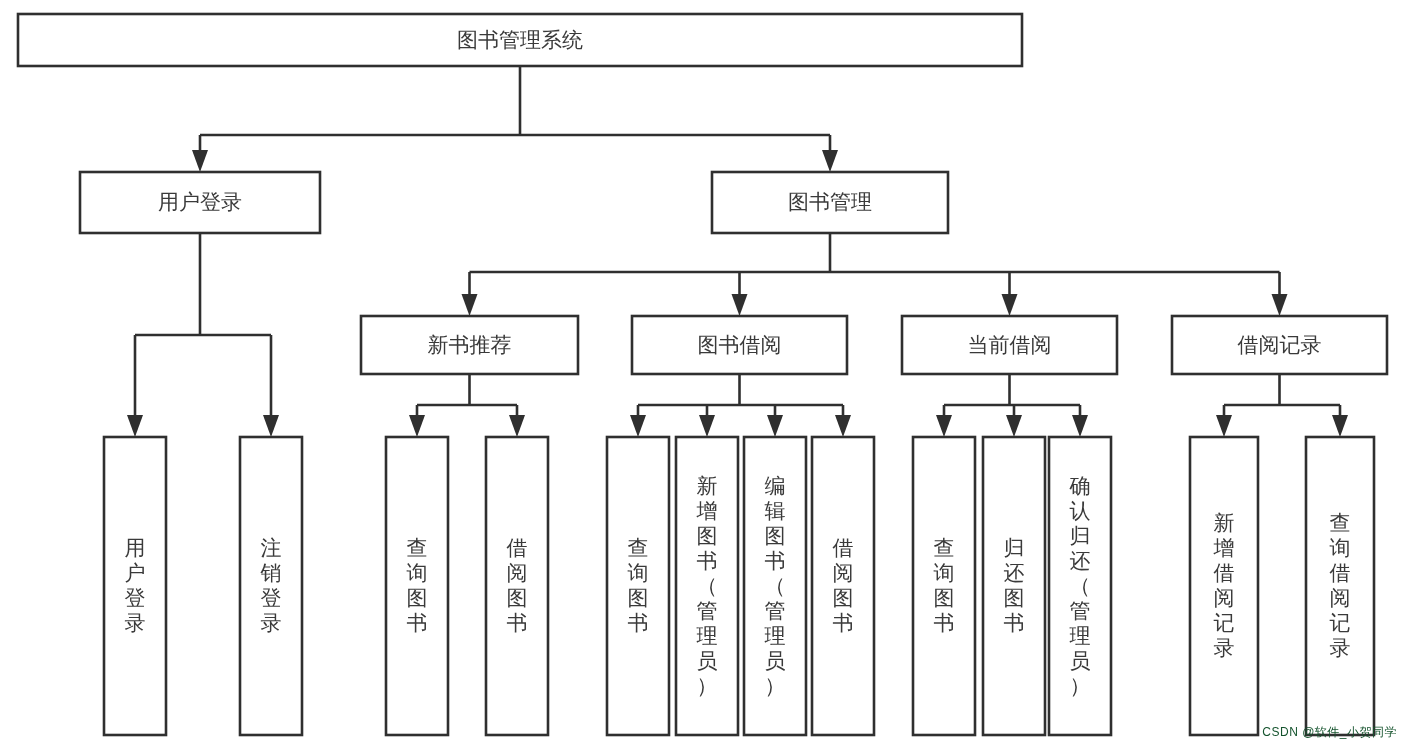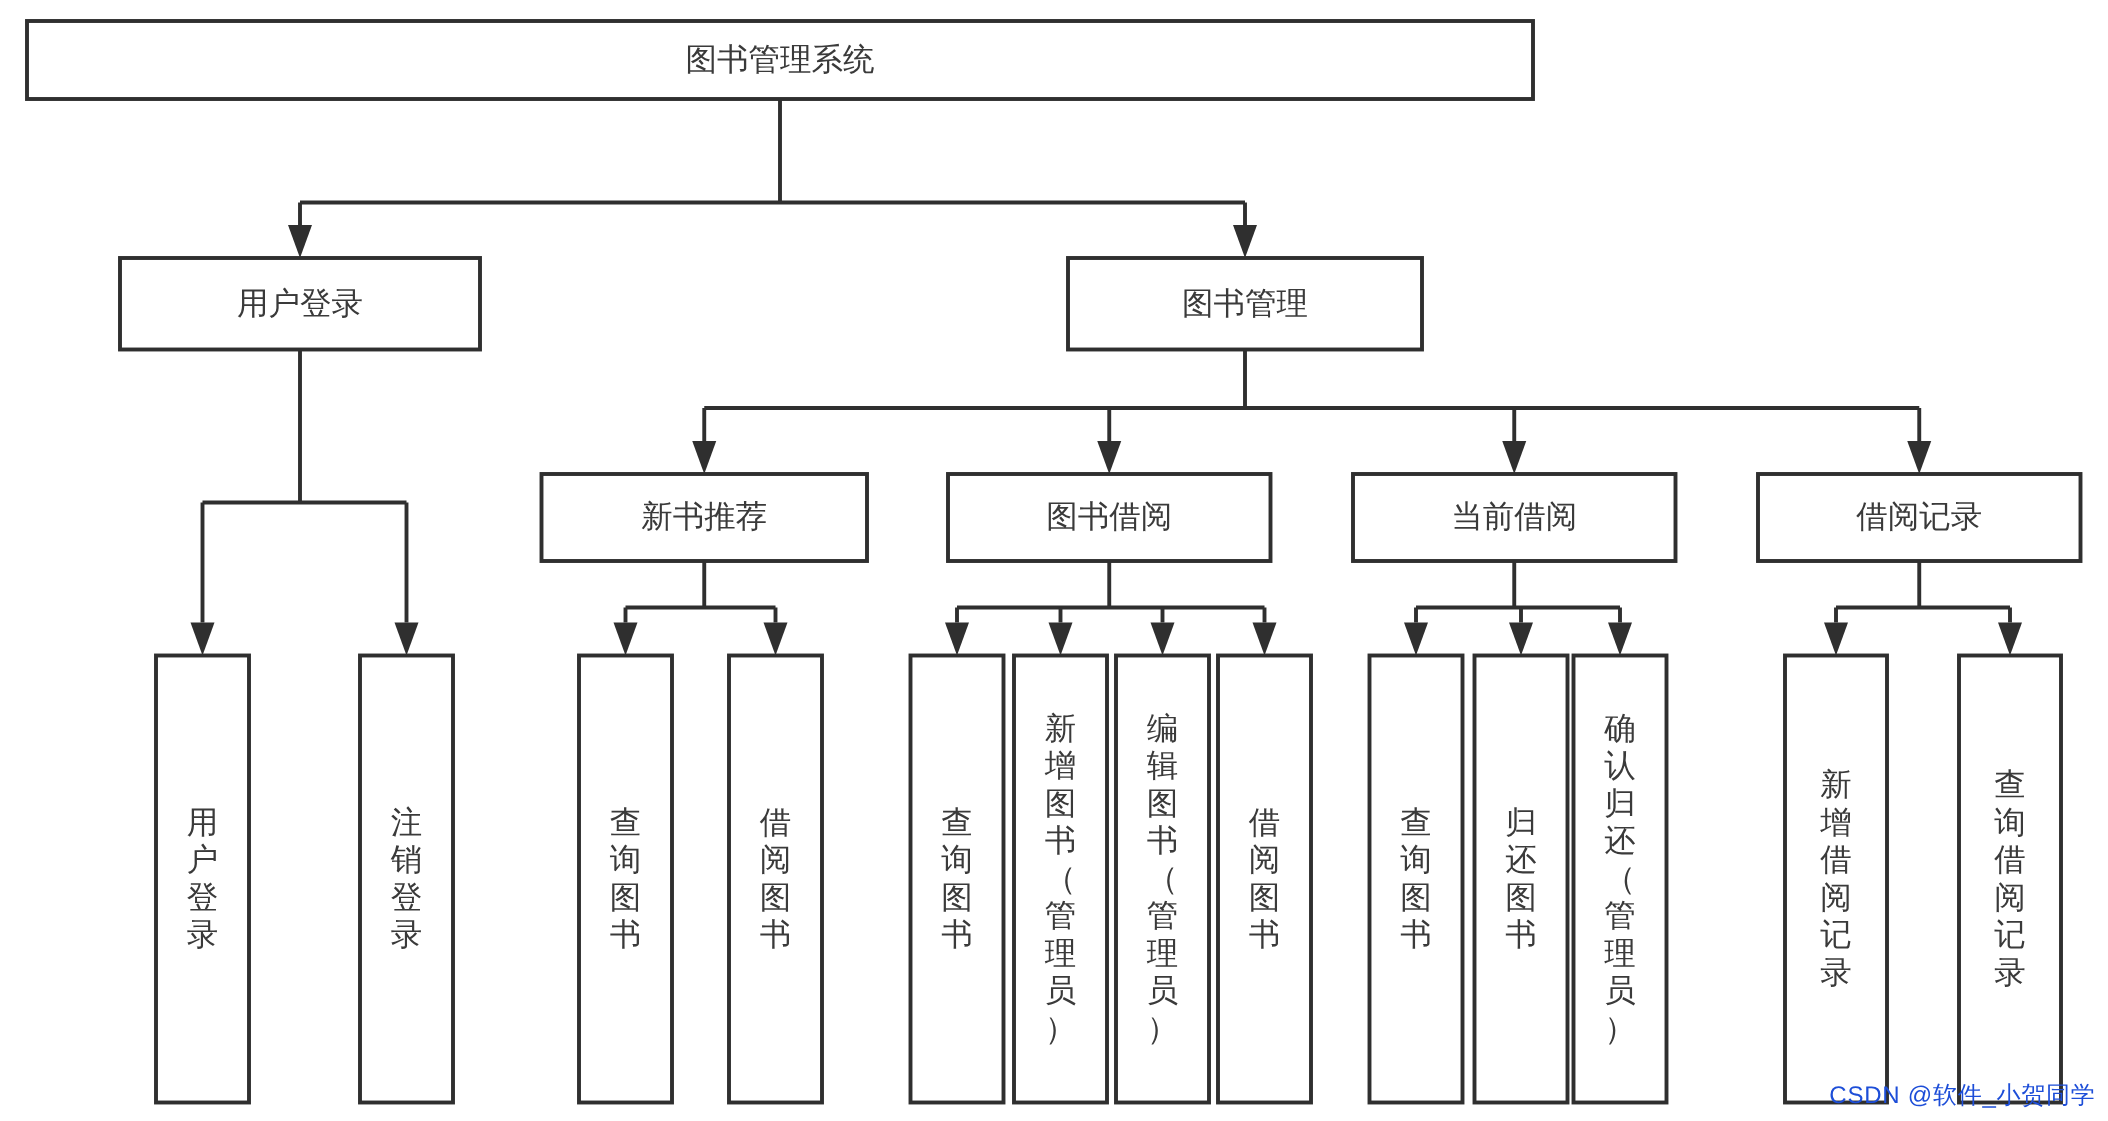--- a/index.html
+++ b/index.html
@@ -48,22 +48,22 @@
     fill: #3a3a3a;
     font-family: "Liberation Sans", "DejaVu Sans", sans-serif;
     font-size: 21px;
     text-anchor: middle;
   }
   .watermark {
     position: absolute;
     right: 8px;
     bottom: 6px;
     font-family: "Liberation Sans", "DejaVu Sans", sans-serif;
-    font-size: 16px;
-    color: #1d4ed8;
+    font-size: 12px;
+    color: #14532d;
     white-space: nowrap;
     letter-spacing: 0.5px;
   }
 </style>
 </head>
 <body>
 
 <svg id="diagram" viewBox="0 0 1405 747">
   <g id="connector-layer">
       <path d="M 520 66 L 520 135" class="connector"></path>

